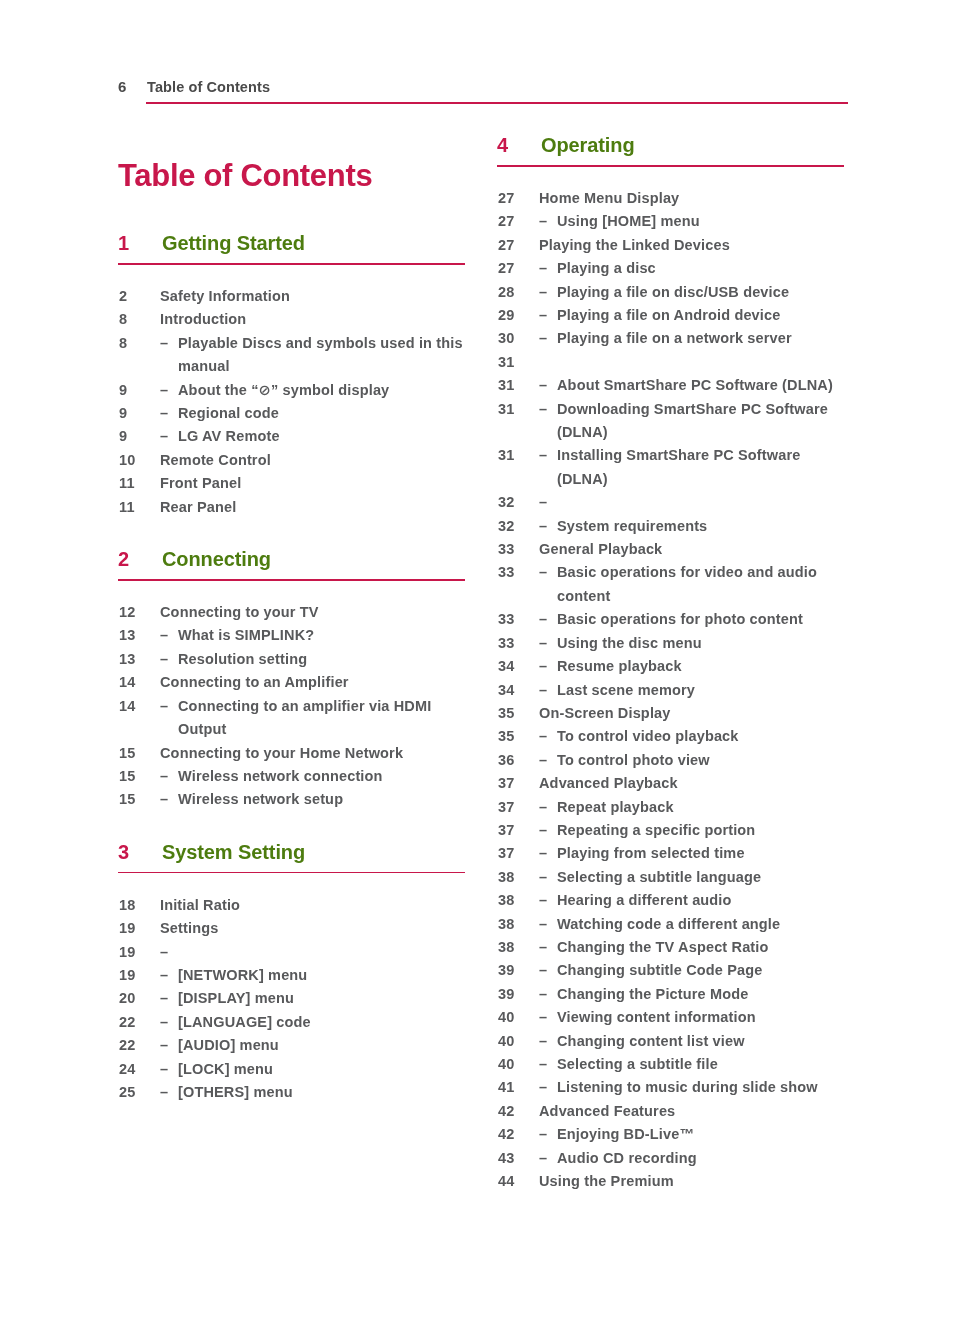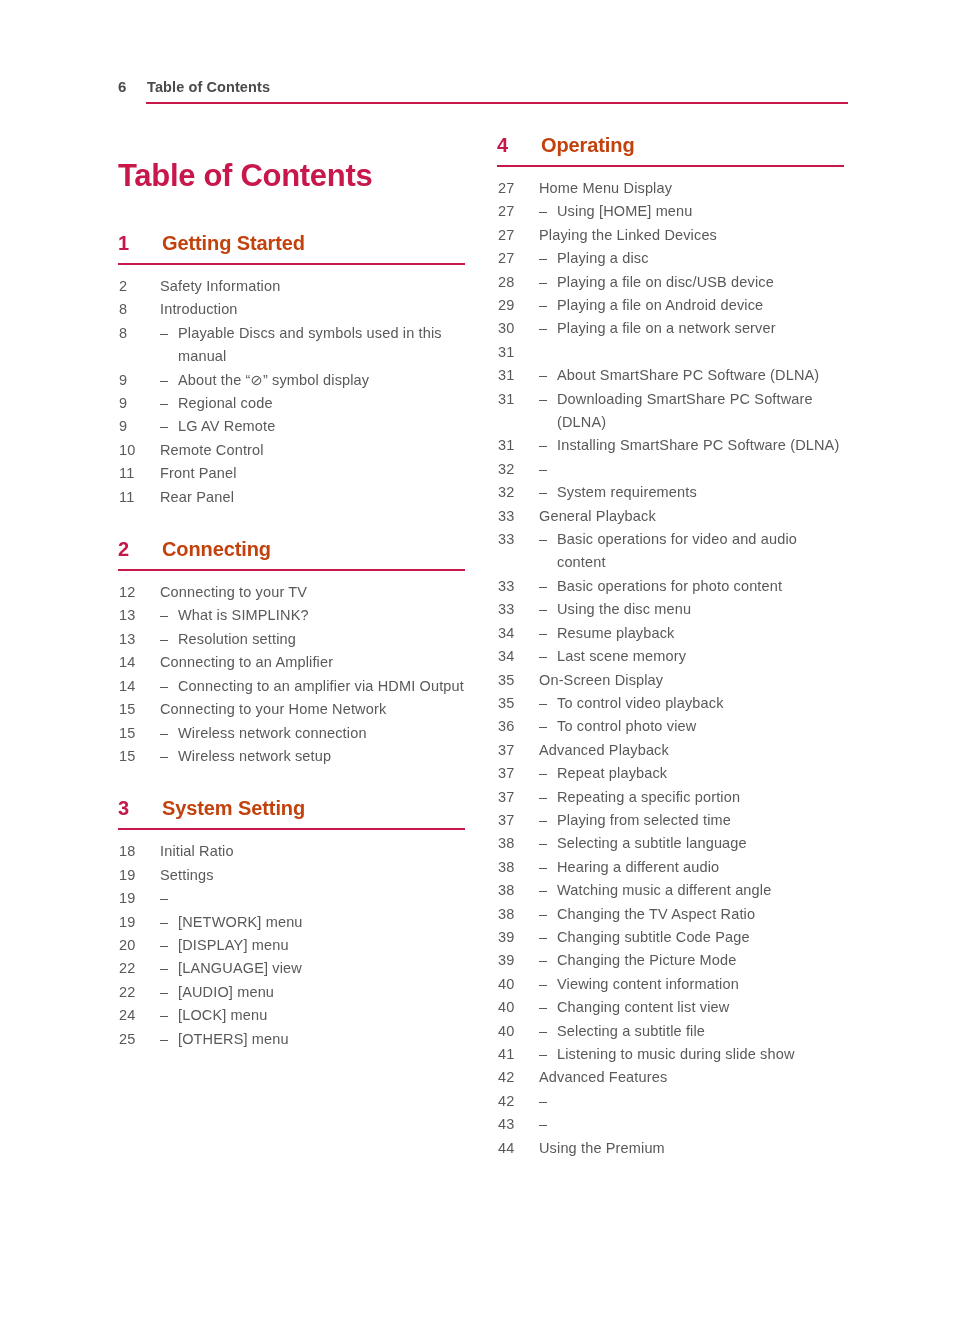--- a/index.html
+++ b/index.html
@@ -77,33 +77,34 @@
     left: 0; top: 0;
     font-size: 20px;
     font-weight: bold;
     color: #C8174B;
   }
   .section-head .sec-name {
     position: absolute;
     left: 44px; top: 0;
     font-size: 20px;
     font-weight: bold;
-    color: #c2410c;
+    color: #4d7c0f;
     letter-spacing: -0.1px;
   }
   .section-head .sec-rule {
     position: absolute;
     left: 0; top: 31px;
     width: 347px;
     height: 1.6px;
     background: #C8174B;
   }
 
   .entries {
-    margin-top: 6px;
+    margin-top: 16px;
+    font-weight: bold;
   }
 
   
   .entry {
     position: relative;
     min-height: 23.4px;
     padding-left: 42px;
     box-sizing: border-box;
   }
   .entry .pg {
@@ -275,21 +276,21 @@
           <span class="label">[NETWORK] menu</span>
         </div>
         <div class="entry sub">
           <span class="pg">20</span>
           <span class="dash">–</span>
           <span class="label">[DISPLAY] menu</span>
         </div>
         <div class="entry sub">
           <span class="pg">22</span>
           <span class="dash">–</span>
-          <span class="label">[LANGUAGE] view</span>
+          <span class="label">[LANGUAGE] code</span>
         </div>
         <div class="entry sub">
           <span class="pg">22</span>
           <span class="dash">–</span>
           <span class="label">[AUDIO] menu</span>
         </div>
         <div class="entry sub">
           <span class="pg">24</span>
           <span class="dash">–</span>
           <span class="label">[LOCK] menu</span>
@@ -439,21 +440,21 @@
           <span class="label">Selecting a subtitle language</span>
         </div>
         <div class="entry sub">
           <span class="pg">38</span>
           <span class="dash">–</span>
           <span class="label">Hearing a different audio</span>
         </div>
         <div class="entry sub">
           <span class="pg">38</span>
           <span class="dash">–</span>
-          <span class="label">Watching music a different angle</span>
+          <span class="label">Watching code a different angle</span>
         </div>
         <div class="entry sub">
           <span class="pg">38</span>
           <span class="dash">–</span>
           <span class="label">Changing the TV Aspect Ratio</span>
         </div>
         <div class="entry sub">
           <span class="pg">39</span>
           <span class="dash">–</span>
           <span class="label">Changing subtitle Code Page</span>
@@ -483,24 +484,26 @@
           <span class="dash">–</span>
           <span class="label">Listening to music during slide show</span>
         </div>
         <div class="entry">
           <span class="pg">42</span>
           <span class="label">Advanced Features</span>
         </div>
         <div class="entry sub">
           <span class="pg">42</span>
           <span class="dash">–</span>
+          <span class="label">Enjoying BD-Live™</span>
         </div>
         <div class="entry sub">
           <span class="pg">43</span>
           <span class="dash">–</span>
+          <span class="label">Audio CD recording</span>
         </div>
         <div class="entry">
           <span class="pg">44</span>
           <span class="label">Using the Premium</span>
         </div>
       </div>
     </div>
   </div>
 
 </body></html>

